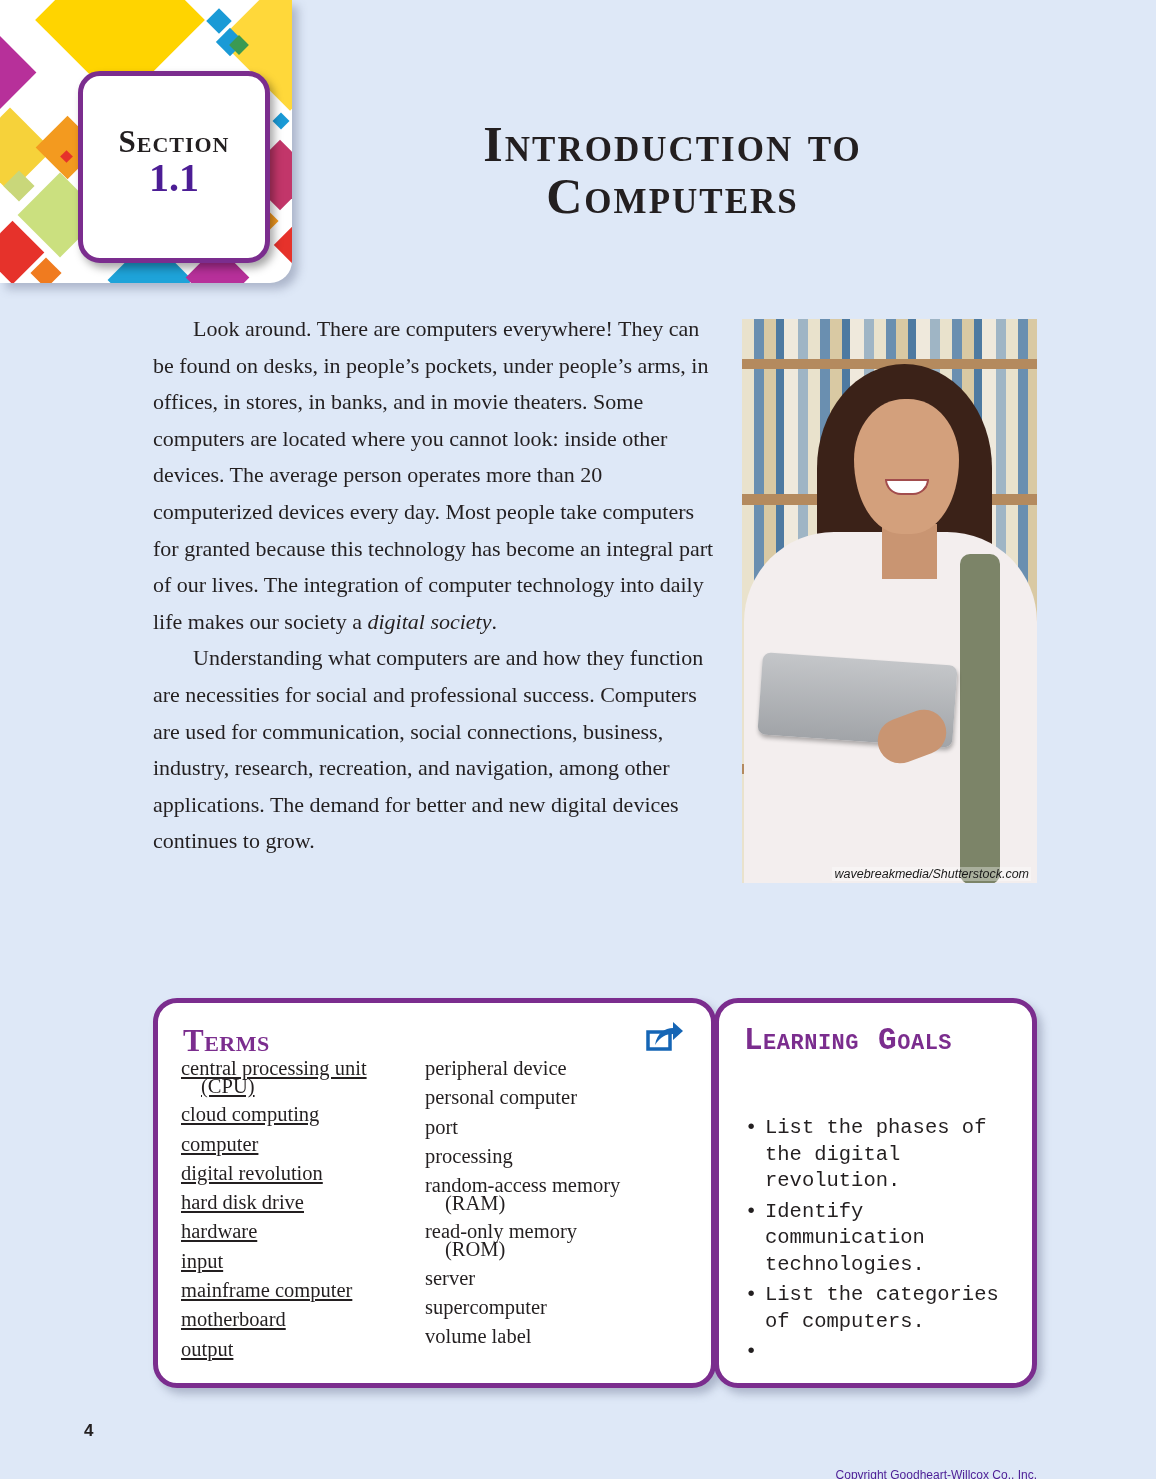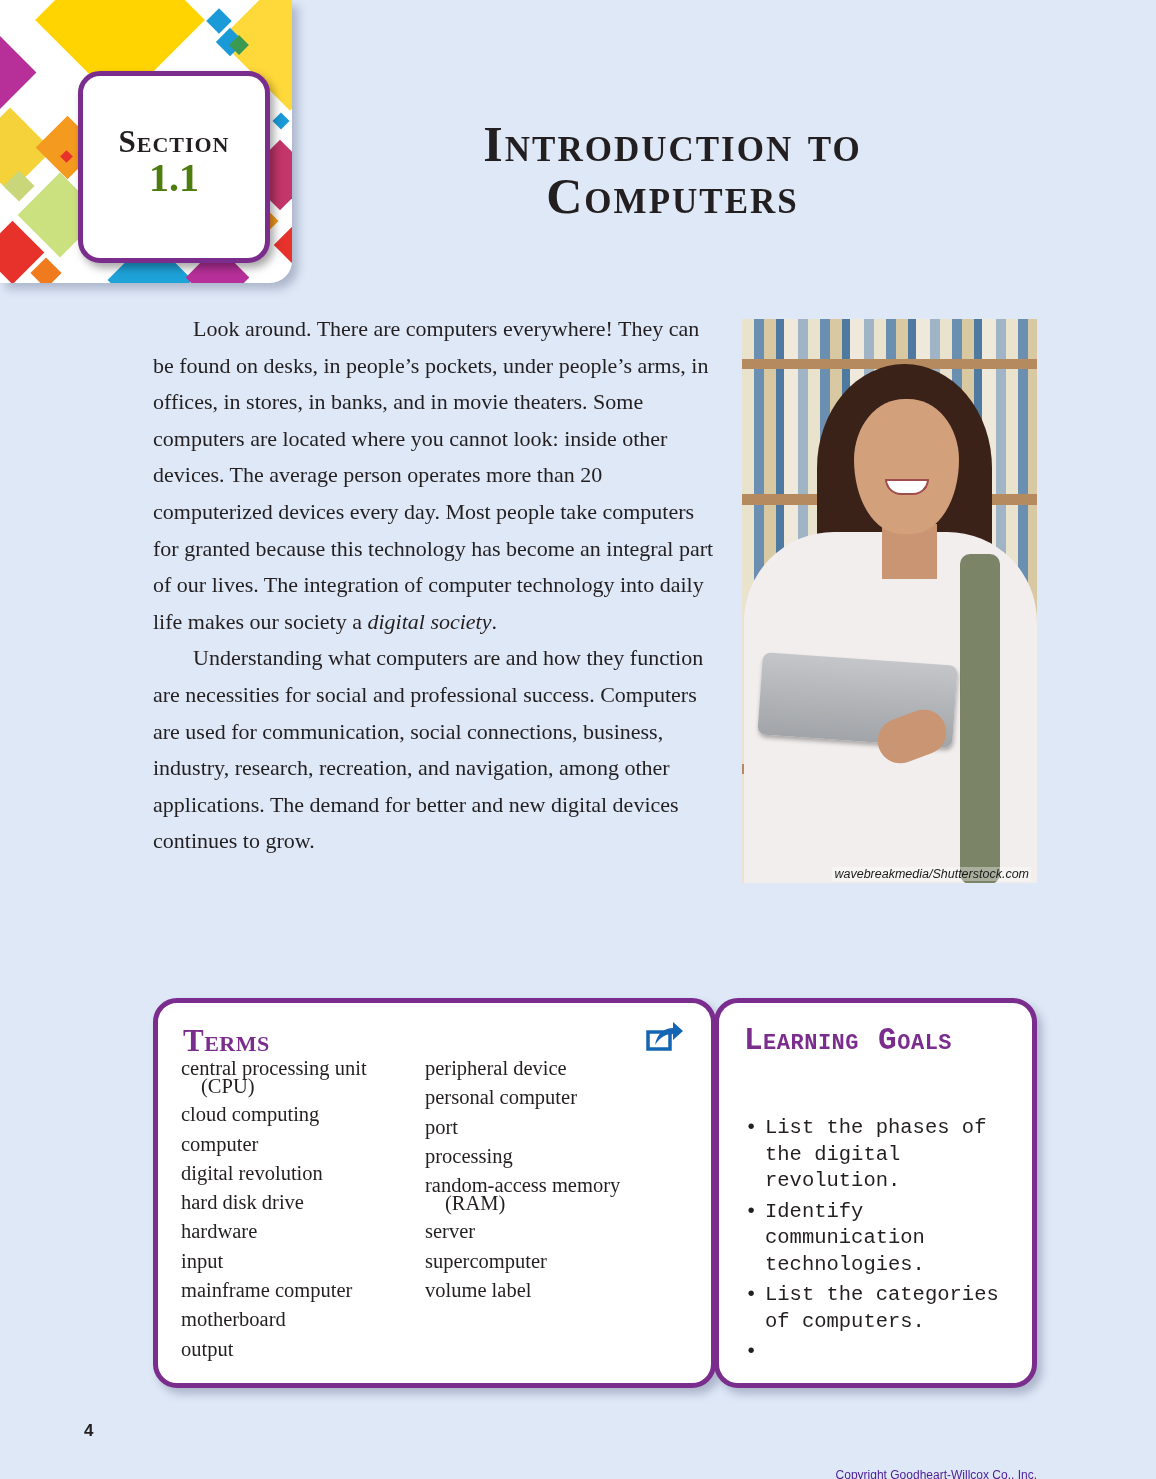--- a/index.html
+++ b/index.html
@@ -43,21 +43,21 @@
       font-weight: bold;
       letter-spacing: 1px;
       font-variant: small-caps;
       color: #231f20;
       line-height: 1;
     }
     .section-num {
       font-size: 40px;
       font-weight: bold;
       line-height: 1.05;
-      color: #4d7c0f;
+      color: #4c1d95;
     }
 
     
     .page-title {
       position: absolute;
       left: 400px; top: 118px;
       width: 545px;
       text-align: center;
       font-size: 50px;
       font-variant: small-caps;
@@ -194,21 +194,21 @@
       cursor: pointer;
     }
     .terms-col {
       position: absolute;
       top: 55px;
       list-style: none;
       font-size: 20.5px;
       line-height: 20px;
       color: #231f20;
     }
-    .terms-col.col1 { left: 23px; width: 230px; }
+    .terms-col.col1 { left: 23px; width: 230px; text-decoration: underline; }
     .terms-col.col2 { left: 267px; width: 240px; }
     .terms-col li { margin-bottom: 9.3px; }
     .terms-col li .term-line { display: block; }
     .terms-col li .term-sub { display: block; padding-left: 20px; line-height: 17px; }
 
     .goals-box {
       left: 714px; top: 998px;
       width: 323px; height: 390px; font-family: Liberation Mono, monospace;
     }
     .goals-box .box-title {
@@ -360,20 +360,24 @@
         <span class="term-line">port</span>
       </li>
     <li>
         <span class="term-line">processing</span>
       </li>
     <li>
         <span class="term-line">random-access memory</span>
         <span class="term-sub">(RAM)</span>
       </li>
     <li>
+        <span class="term-line">read-only memory</span>
+        <span class="term-sub">(ROM)</span>
+      </li>
+    <li>
         <span class="term-line">server</span>
       </li>
     <li>
         <span class="term-line">supercomputer</span>
       </li>
     <li>
         <span class="term-line">volume label</span>
       </li>
   </ul>
 </div>

